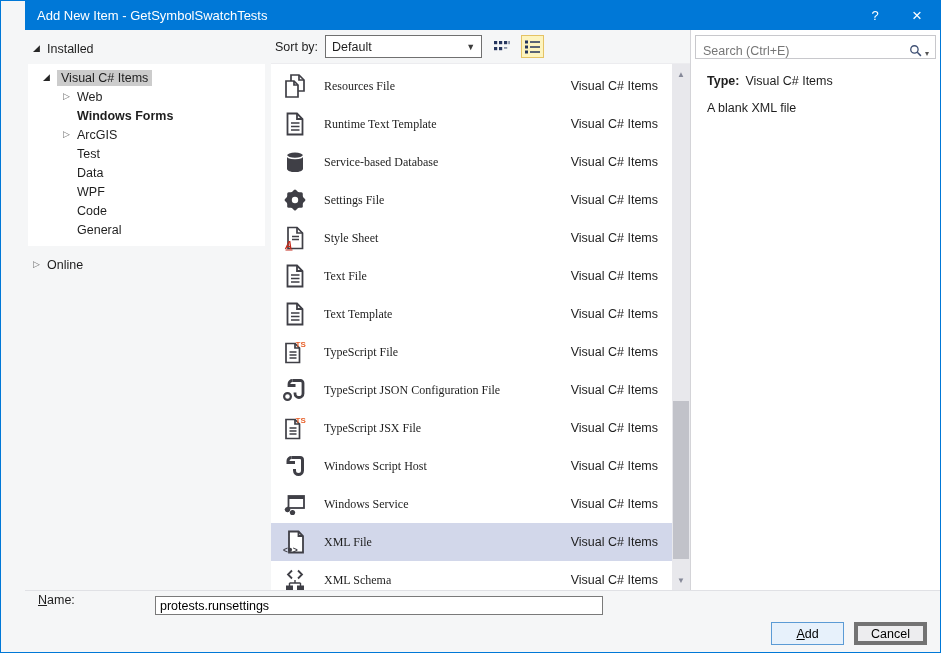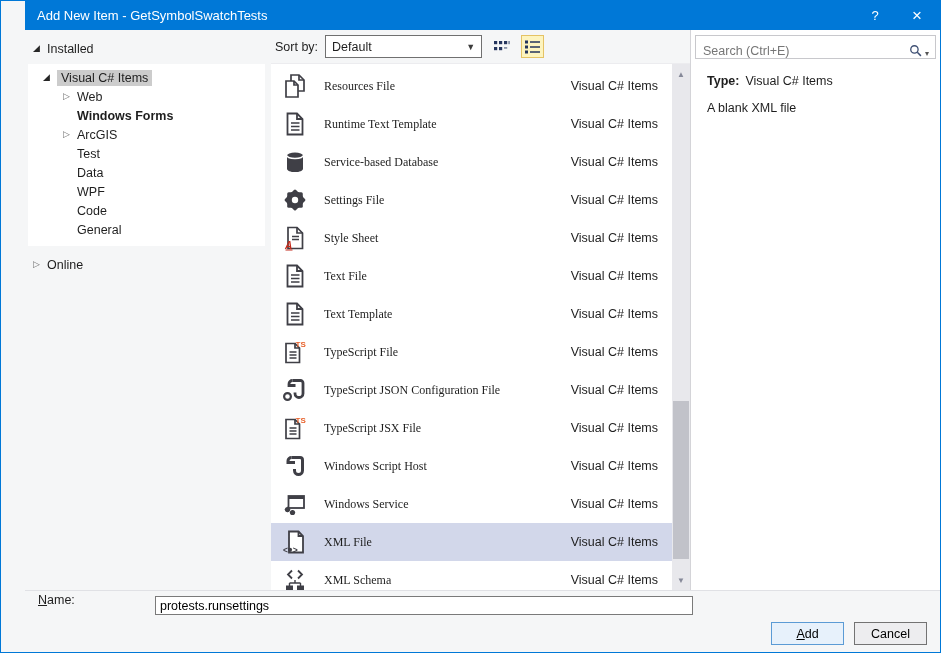--- a/index.html
+++ b/index.html
@@ -63,28 +63,28 @@
                      font-size:12.5px; padding-left:5px; color:#1e1e1e; }
   .searchbox input::placeholder { color:#767676; opacity:1; }
   .search-dd { font-size:8px; color:#555; margin-left:2px; }
   .details { padding:14px 16px; font-size:12.5px; line-height:1.35; }
   .type-label { font-weight:bold; margin-right:6px; }
   .desc { margin-top:10px; }
 
   
   .footer { flex:0 0 62px; position:relative; background:#f5f6f7; border-top:1px solid #e0e1e5; }
   .name-label { position:absolute; left:13px; top:2px; font-size:12.5px; }
-  .name-input { position:absolute; left:130px; top:5px; width:538px; height:19px;
+  .name-input { position:absolute; left:130px; top:5px; width:448px; height:19px;
                 border:1px solid #7a7a7a; background:#fff; font-family:inherit; font-size:12.5px;
                 padding:0 4px; outline:none; }
   .btns { position:absolute; right:13px; bottom:7px; display:flex; gap:10px; }
   .btn { width:73px; height:23px; font-family:inherit; font-size:12.5px; display:flex;
          align-items:center; justify-content:center; cursor:default; }
   .btn.primary { background:#e7f1fb; border:1px solid #5b9bd5; }
-  .btn.normal { background:#ededef; border:1px solid #737373; }
+  .btn.normal { background:#ededef; border:4px solid #737373; }
   u { text-decoration:underline; }
 </style>
 </head>
 <body>
 
 <div class="window">
 
   <div class="titlebar">
     <div class="title">Add New Item - GetSymbolSwatchTests</div>
     <div class="tb-btn">?</div>

